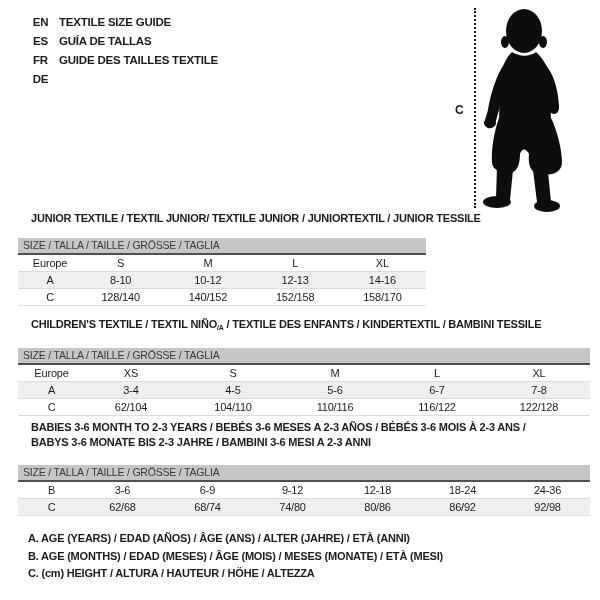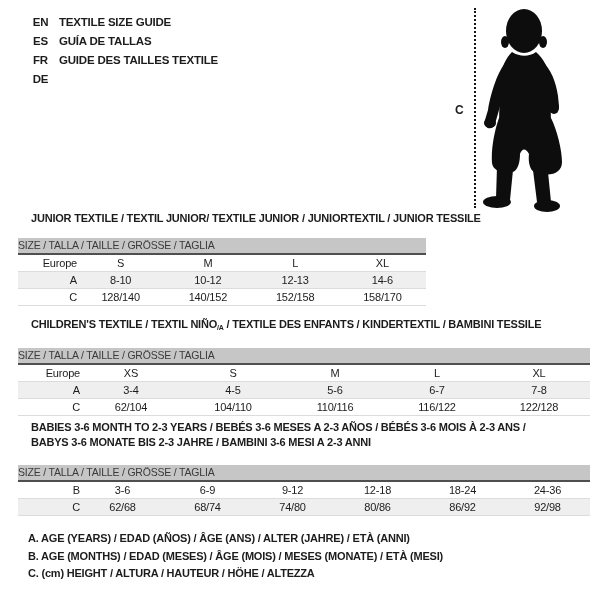--- a/index.html
+++ b/index.html
@@ -21,25 +21,25 @@
   #children-title{top:318px;}
   #junior-title{top:212px;}
   #babies-title{top:420px;line-height:15px;}
   
   .tbl-wrap{position:absolute;}
   #junior-table{left:18px;top:238px;width:408px;}
   #children-table{left:18px;top:348px;width:572px;}
   #babies-table{left:18px;top:465px;width:572px;}
   .size-bar{
     height:15px;background:#c6c6c6;color:#3a3a3a;font-size:10.5px;line-height:15px;
-    border-bottom:2px solid #4f4f4f;letter-spacing:-0.2px;
+    padding-left:5px;border-bottom:2px solid #4f4f4f;letter-spacing:-0.2px;
   }
   table{border-collapse:collapse;table-layout:fixed;width:100%;}
   td{height:16px;font-size:11px;text-align:center;padding:0;letter-spacing:-0.2px;}
-  td.lbl{text-align:right;padding-left:5px;}
+  td.lbl{text-align:center;padding-left:5px;}
   .t-junior td.lbl{width:54px;}
   .t-wide td.lbl{width:57px;}
   tr{border-bottom:1px solid #dcdcdc;}
   tr.alt{background:#efefef;}
   
   .legend{position:absolute;left:28px;top:530px;}
   .legend-line{font-weight:bold;font-size:11px;line-height:17.5px;letter-spacing:-0.2px;white-space:nowrap;}
 </style>
 </head>
 <body>
@@ -99,21 +99,21 @@
         <td>S</td>
         <td>M</td>
         <td>L</td>
         <td>XL</td>
       </tr>
       <tr class="alt">
         <td class="lbl">A</td>
         <td>8-10</td>
         <td>10-12</td>
         <td>12-13</td>
-        <td>14-6</td>
+        <td>14-16</td>
       </tr>
       <tr>
         <td class="lbl">C</td>
         <td>128/140</td>
         <td>140/152</td>
         <td>152/158</td>
         <td>158/170</td>
       </tr>
     </tbody>
   </table>

